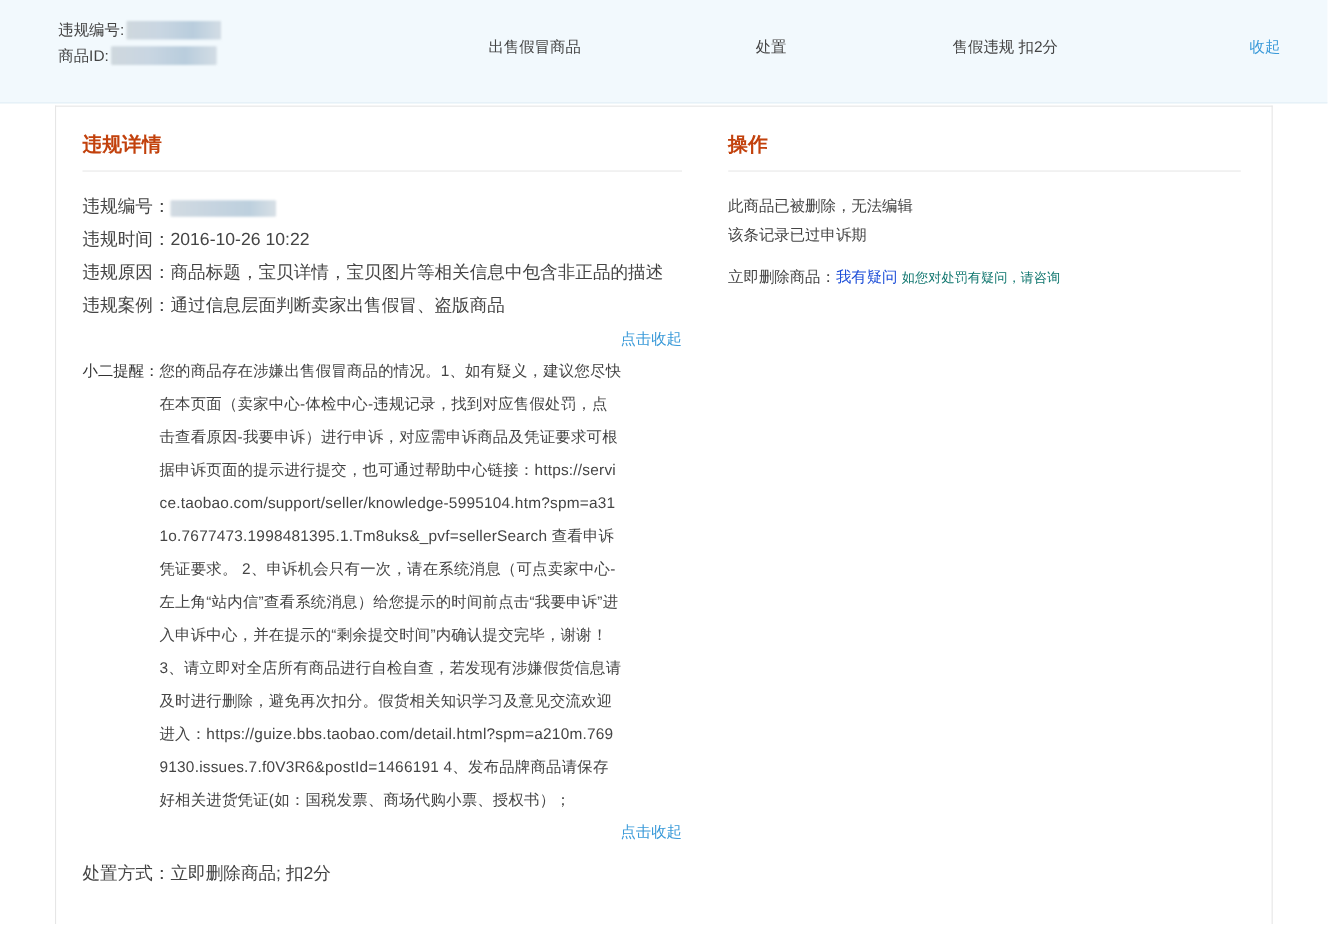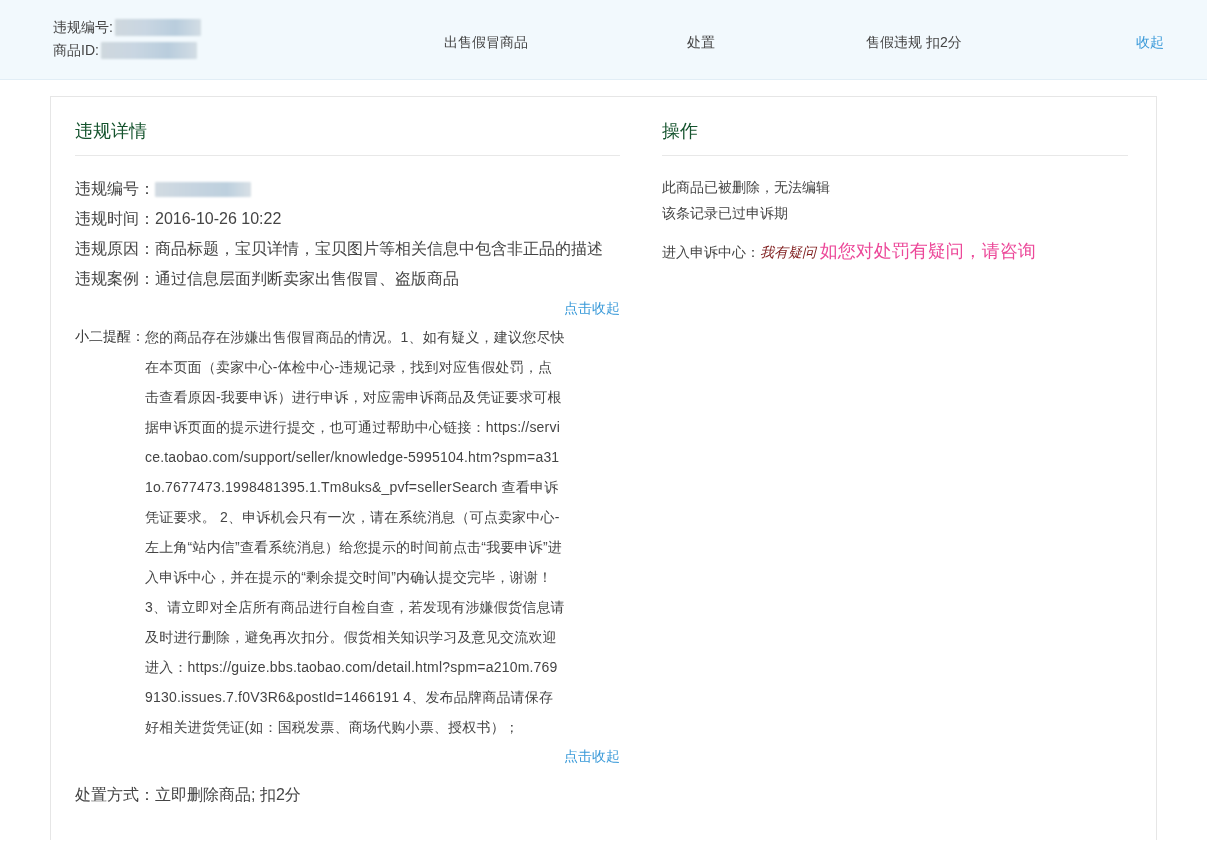--- a/index.html
+++ b/index.html
@@ -12,21 +12,21 @@
     background: #ffffff;
     font-family: "Liberation Sans", sans-serif;
     font-size: 14px;
     color: #333333;
     overflow: hidden;
   }
 
   
   .top-bar {
     position: relative;
-    height: 80px;
+    height: 94px;
     background: #f2f9fd;
     border-bottom: 1px solid #e2eef6;
     box-sizing: border-box;
   }
   .top-ids {
     position: absolute;
     left: 53px;
     top: 16px;
     line-height: 23px;
     font-size: 14px;
@@ -92,22 +92,22 @@
     box-sizing: border-box;
   }
   .col-right {
     width: 513px;
     padding: 22px 24px 0 18px;
     box-sizing: border-box;
   }
 
   .sec-title {
     font-size: 18px;
-    color: #14532d;
-    font-weight: normal;
+    color: #c2410c;
+    font-weight: bold;
     padding-bottom: 12px;
     border-bottom: 1px solid #e8e8e8;
     margin: 0 0 18px 0;
   }
   .col-left .sec-title { width: 545px; }
   .col-right .sec-title { width: 466px; }
 
   .field {
     display: flex;
     font-size: 16px;
@@ -144,45 +144,43 @@
   }
 
   .remind {
     display: flex;
     line-height: 30px;
     font-size: 14px;
   }
   .remind .f-label {
     flex: 0 0 auto;
     white-space: nowrap;
-    font-family: Liberation Serif, serif;
   }
   .remind .f-body {
     width: 420px;
     color: #444;
     word-break: break-all;
     letter-spacing: 0.2px;
   }
 
   .link {
-    color: #7f1d1d;
+    color: #1d4ed8;
     text-decoration: none;
     cursor: pointer;
-    font-style: italic;
   }
 
   .op-line {
     font-size: 14px;
     line-height: 26px;
     color: #444;
   }
   .op-gap { height: 12px; }
   .op-note {
-    color: #ec4899;
-    font-size: 18px;
+    color: #0f766e;
+    font-size: 12px;
   }
 </style>
 </head>
 <body>
 
 <div class="top-bar">
   <div class="top-ids">
     <div class="id-row">
       <span class="id-label">违规编号:</span>
       <span class="redacted w1"></span>
@@ -243,19 +241,19 @@
 
     <div class="col-right">
       <h2 class="sec-title">操作</h2>
 
       <div class="op-line">此商品已被删除，无法编辑</div>
       <div class="op-line">该条记录已过申诉期</div>
 
       <div class="op-gap"></div>
 
       <div class="op-line">
-        <span>进入申诉中心：</span><span class="link">我有疑问</span>
+        <span>立即删除商品：</span><span class="link">我有疑问</span>
         <span class="op-note">如您对处罚有疑问，请咨询</span>
       </div>
     </div>
 
   </div>
 </div>
 
 </body></html>

